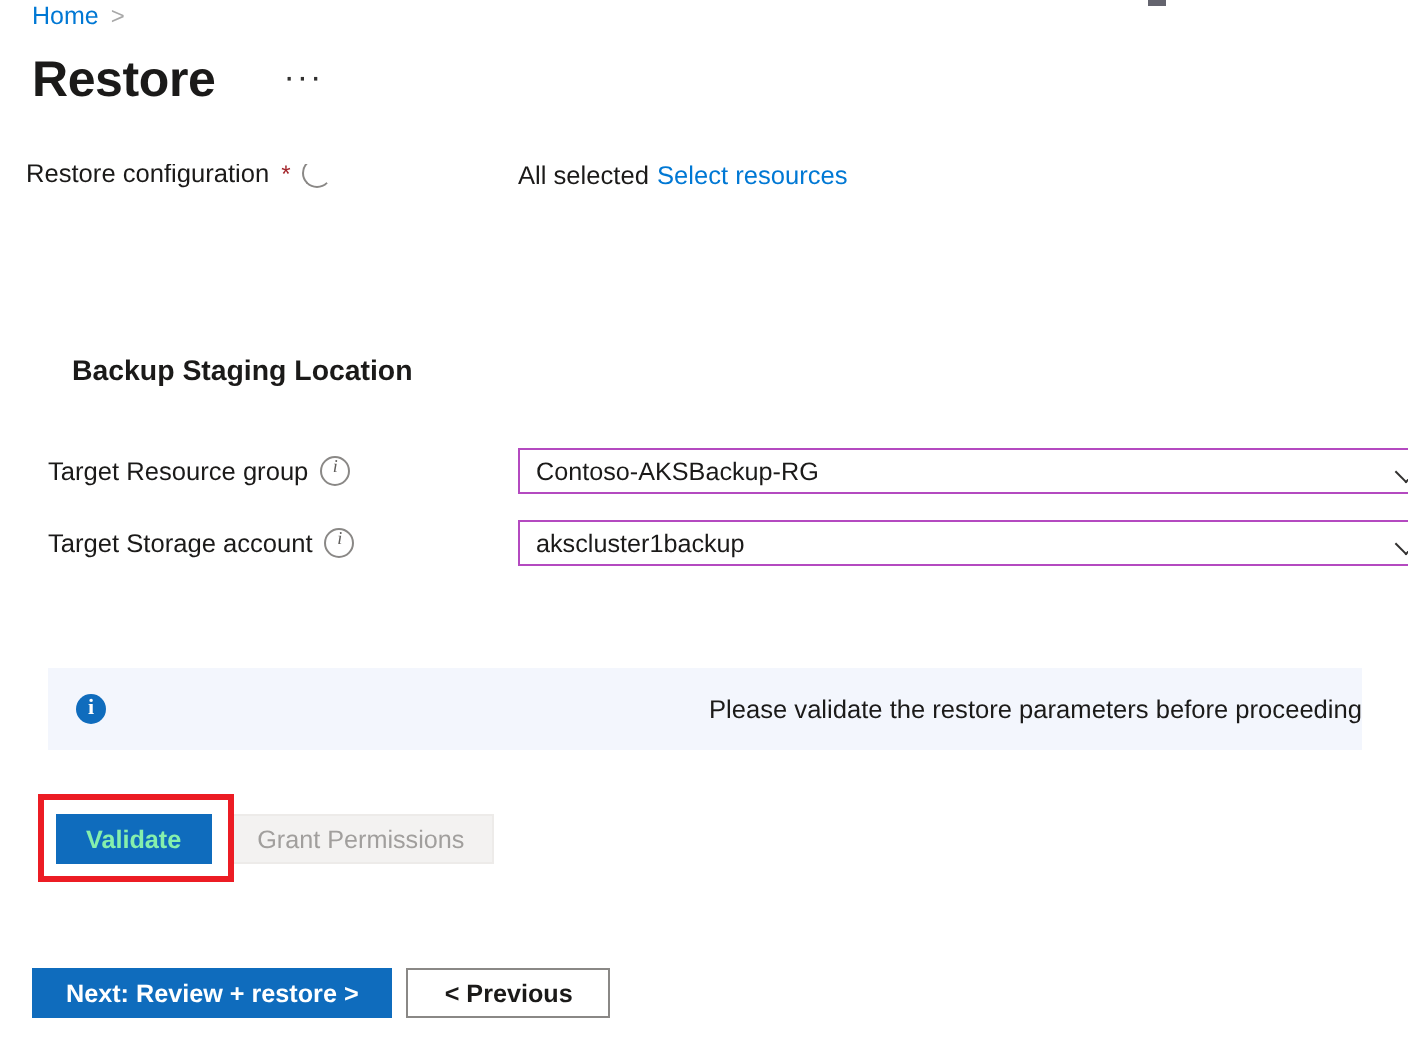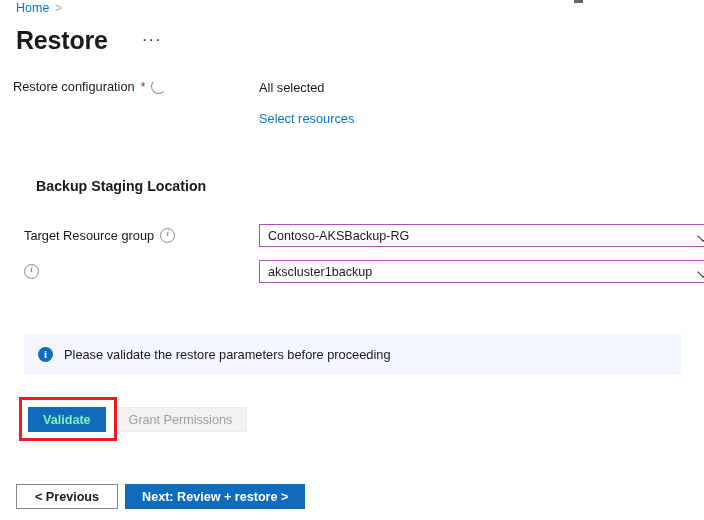--- a/index.html
+++ b/index.html
@@ -130,22 +130,22 @@
     overflow: hidden;
   }
   .clip-top {
     clip-path: inset(3px 0 0 0);
   }
   .value-col {
     position: absolute;
     left: 259px;
     top: 80px;
     display: flex;
-    flex-direction: column;
-    gap: 16px;
+    flex-direction: row;
+    gap: 4px;
   }
   .value-static {
     font-size: 12.8px;
     color: #1b1a19;
   }
   .value-link {
     font-size: 12.8px;
     color: #0078d4;
     cursor: pointer;
   }
@@ -211,20 +211,21 @@
     left: 24px;
     top: 334px;
     width: 657px;
     height: 41px;
     box-sizing: border-box;
     background: #f3f6fd;
     display: flex;
     align-items: center;
     padding-left: 14px;
     gap: 11px;
+    justify-content: space-between;
   }
   .icon-info-filled {
     width: 15px;
     height: 15px;
     border-radius: 50%;
     background: #0f6cbd;
     position: relative;
     flex: 0 0 auto;
   }
   .icon-info-filled::after {
@@ -352,35 +353,36 @@
     <span class="icon-info"></span>
   </span>
 </div>
 <div class="dropdown" id="dd-resource-group">
   <span class="dd-value">Contoso-AKSBackup-RG</span>
   <span class="dd-chevron"></span>
 </div>
 
 <div class="form-row dd-label-sa">
   <span class="field-label">
+    <span>Target Storage account</span>
     <span class="icon-info"></span>
   </span>
 </div>
 <div class="dropdown" id="dd-storage-account">
   <span class="dd-value">akscluster1backup</span>
   <span class="dd-chevron"></span>
 </div>
 
 <div class="info-banner">
   <span class="icon-info-filled"></span>
   <span class="banner-text">Please validate the restore parameters before proceeding</span>
 </div>
 
 <div class="action-row">
   <button class="btn btn-primary">Validate</button>
   <button class="btn btn-disabled" disabled="">Grant Permissions</button>
 </div>
 <div class="annotation-box"></div>
 
 <div class="footer-row">
+  <button class="btn btn-footer btn-next">Next: Review + restore &gt;</button>
   <button class="btn btn-footer btn-prev">&lt; Previous</button>
-  <button class="btn btn-footer btn-next">Next: Review + restore &gt;</button>
 </div>
 
 </body></html>

